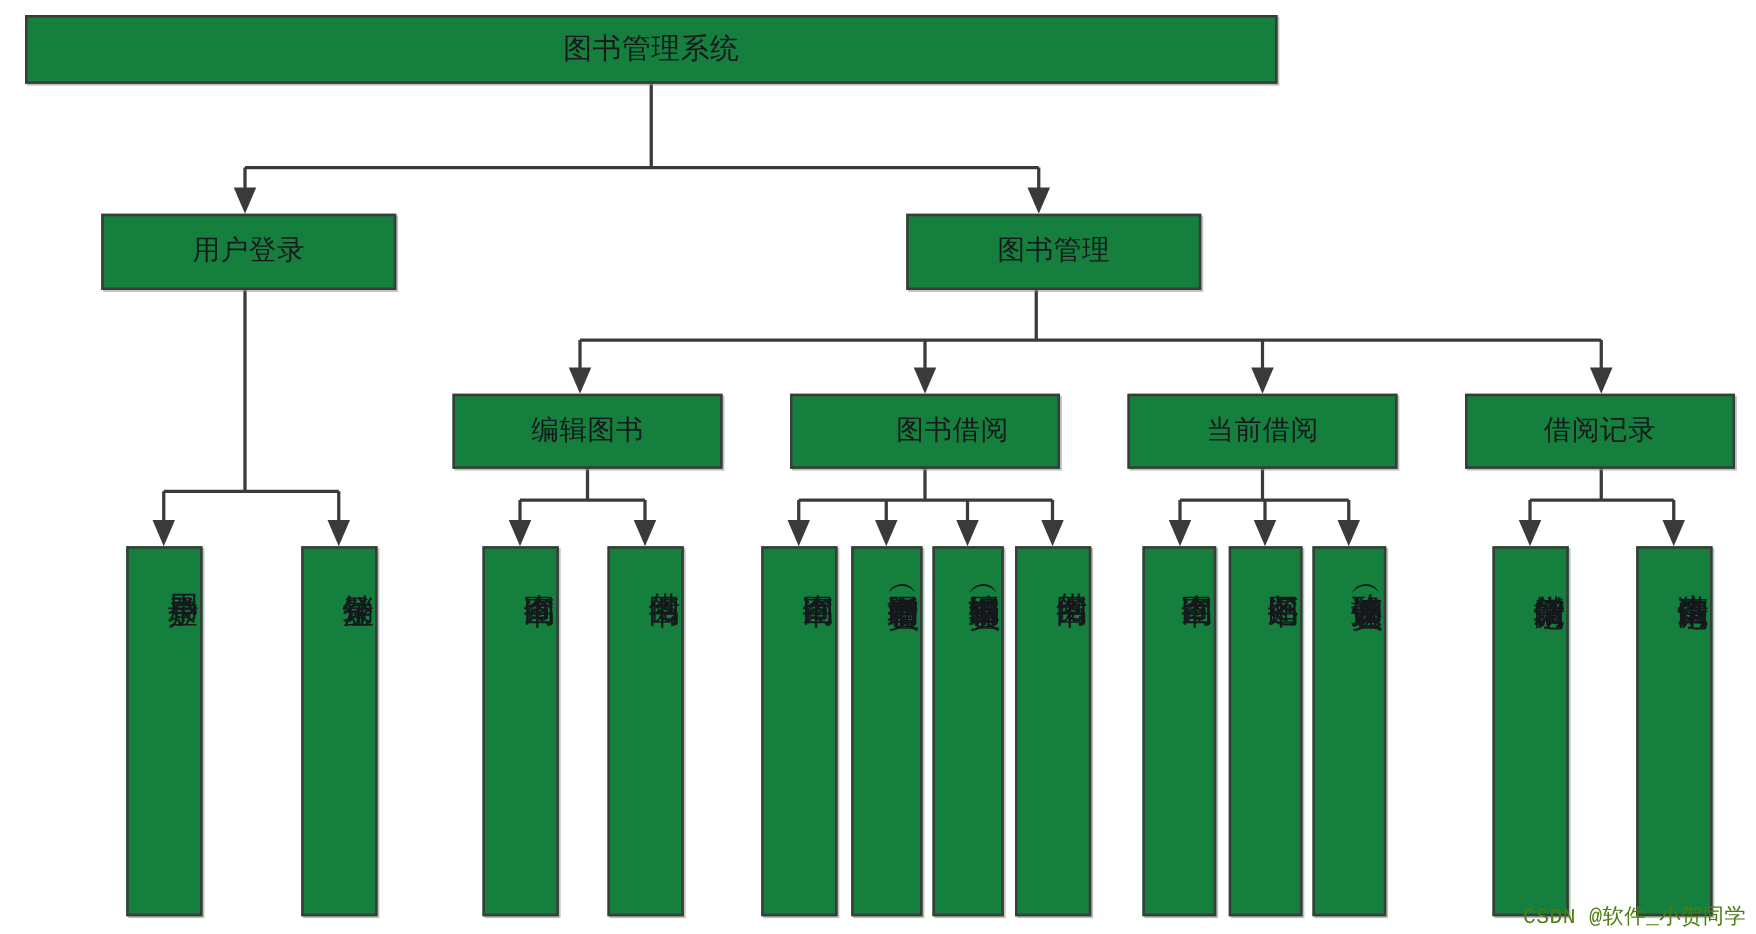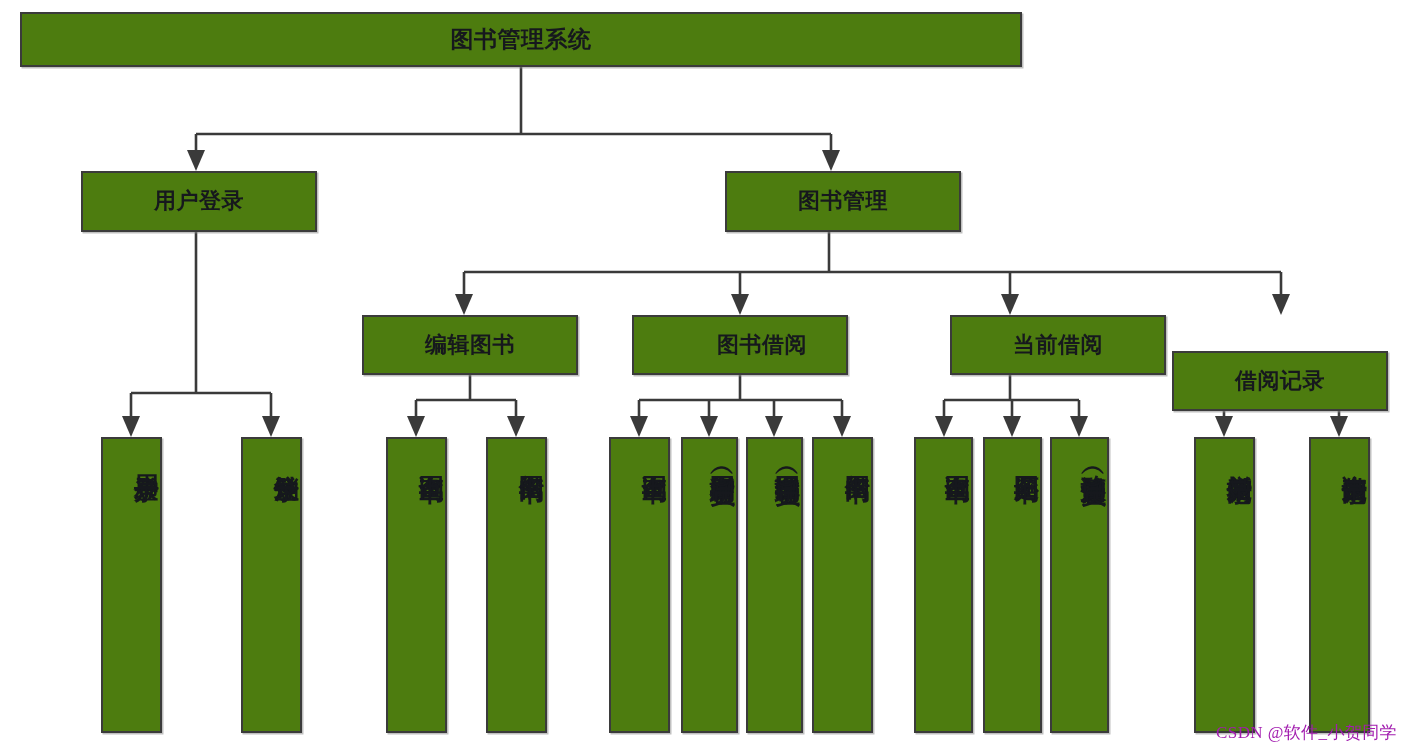--- a/index.html
+++ b/index.html
@@ -26,28 +26,27 @@
     stroke:#3a3a3a;
     stroke-width:2.6;
     fill:none;
   }
   #wires polygon{ fill:#3a3a3a; }
 
   
   .node{
     position:absolute;
     box-sizing:border-box;
-    background:#4d7c0f;
+    background:#15803d;
     border:2.6px solid #3b3b3b;
     box-shadow:1.5px 1.5px 0 0 rgba(140,140,140,.55);
     display:flex;
     align-items:center;
     justify-content:center;
     color:#16181d;
-    font-weight:bold;
   }
   .node.h{            
     font-size:22px;
     letter-spacing:.5px;
     line-height:1.2;
   }
   .node.root{ font-size:23px; }
   .node.v{            
     writing-mode:vertical-rl;
     text-orientation:upright;
@@ -64,24 +63,24 @@
     display:block;
     white-space:pre-wrap;
   }
 
   
   #watermark{
     position:absolute;
     right:8px;
     bottom:3px;
     font-size:17px;
-    color:#a21caf;
+    color:#4d7c0f;
     letter-spacing:.4px;
     white-space:nowrap;
-    font-family:Liberation Serif, serif;
+    font-family:Liberation Mono, monospace;
     text-align:center;
   }
 </style>
 </head>
 <body>
 
 <div id="canvas">
 
   <svg id="wires" viewBox="0 0 1405 747" width="1405" height="747">
 
@@ -155,24 +154,24 @@
   <div class="node h" style="left:725px;top:171px;width:236px;height:61px;">
     <span>图书管理</span>
   </div>
 
   <div class="node h" style="left:362px;top:315px;width:216px;height:60px;">
     <span>编辑图书</span>
   </div>
   <div class="node h" style="left:632px;top:315px;width:216px;height:60px;padding-left:44px;">
     <span>图书借阅</span>
   </div>
-  <div class="node h" style="left:902px;top:315px;width:216px;height:60px;margin-left:48px;">
+  <div class="node h" style="left:902px;top:315px;width:216px;height:60px;">
     <span>当前借阅</span>
   </div>
-  <div class="node h" style="left:1172px;top:315px;width:216px;height:60px;margin-top:36px;">
+  <div class="node h" style="left:1172px;top:315px;width:216px;height:60px;">
     <span>借阅记录</span>
   </div>
 
   <div class="node v" style="left:101px;top:437px;width:61px;height:296px;">
     <span class="vtxt">用户登录</span>
   </div>
   <div class="node v" style="left:241px;top:437px;width:61px;height:296px;">
     <span class="vtxt">注销登录</span>
   </div>
 

